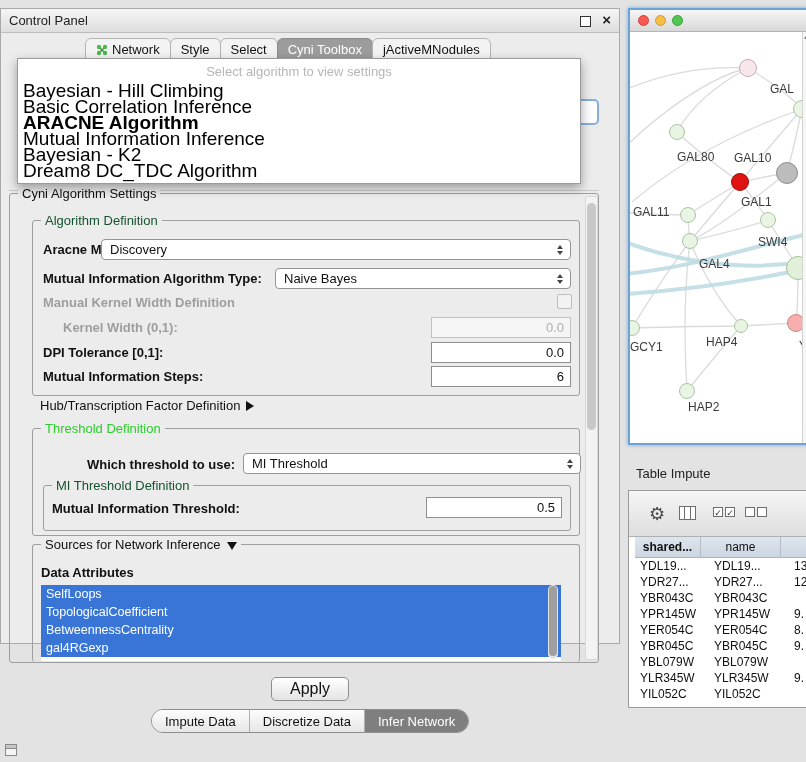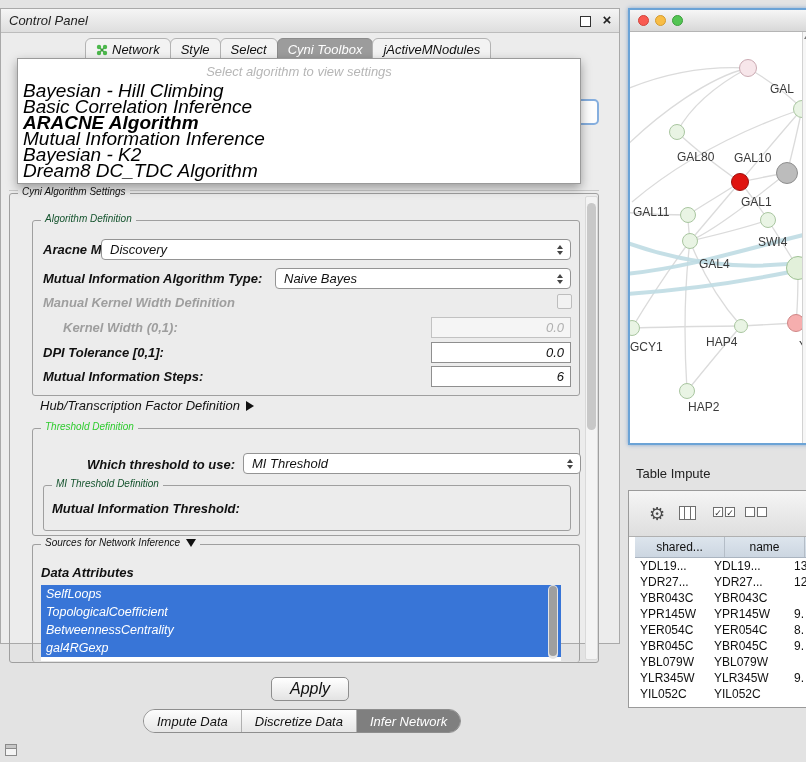--- a/index.html
+++ b/index.html
@@ -1,21 +1,21 @@
 <!DOCTYPE html>
 <html><head>
 <meta charset="utf-8">
 <style>
   html,body{margin:0;padding:0;}
   body{font-family:"Liberation Sans","DejaVu Sans",sans-serif;font-size:13px;color:#111;}
   .page{position:relative;width:806px;height:762px;background:#e3e3e3;overflow:hidden;}
 
   
   .cwin{position:absolute;left:0;top:8px;width:620px;height:636px;background:#ececec;
-        border:1px solid #a9a9a9;box-sizing:border-box;font-style:italic;}
+        border:1px solid #a9a9a9;box-sizing:border-box;}
   .cwin-title{position:absolute;left:0;top:0;width:100%;height:24px;
         background:linear-gradient(#f5f5f5,#dedede);border-bottom:1px solid #bcbcbc;box-sizing:border-box;}
   .cwin-title .t{position:absolute;left:8px;top:0;line-height:24px;font-size:13px;color:#222;}
   .float-ico{position:absolute;right:28px;top:7px;width:9px;height:9px;border:1.5px solid #333;background:#fff;}
   .close-ico{position:absolute;right:8px;top:2px;font-size:15px;font-weight:bold;color:#222;cursor:default;}
 
   
   .tabs{position:absolute;left:84px;top:29px;display:flex;}
   .tab{padding:3px 10px;border:1px solid #b3b3b3;border-radius:6px 6px 0 0;background:#f3f3f3;
        margin-right:-1px;font-size:13px;display:flex;align-items:center;gap:4px;height:15px;}
@@ -26,21 +26,21 @@
       box-shadow:0 4px 10px rgba(0,0,0,.35);z-index:20;padding-bottom:4px;}
   .dd-head{color:#b6b6b6;text-align:center;padding:5px 0 4px 0;font-size:13px;}
   .dd-item{padding:0 0 0 5px;line-height:16px;font-size:19px;color:#000;}
   .dd-item.sel{font-weight:bold;}
   .combo-fragment{position:absolute;left:572px;top:90px;width:22px;height:22px;background:#fdfdfd;
       border:2px solid #85aede;border-radius:5px;z-index:5;}
   .faint-line{position:absolute;left:8px;top:181px;width:590px;border-top:1px solid #c9c9c9;}
 
   
   .group{position:absolute;border:1px solid #9f9f9f;border-radius:3px;box-sizing:border-box;}
-  .gtitle{position:absolute;top:-8px;left:8px;background:#ececec;padding:0 4px;font-size:10px;white-space:nowrap;}
+  .gtitle{position:absolute;top:-8px;left:8px;background:#ececec;padding:0 4px;font-size:13px;white-space:nowrap;}
   .blue-t{color:#14532d;}
   .green-t{color:#2ecc2e;}
 
   .lbl{position:absolute;font-weight:bold;font-size:13px;white-space:nowrap;}
   .lbl.dis{color:#9e9e9e;}
   .plain{position:absolute;font-size:13px;white-space:nowrap;}
 
   .combo{position:absolute;border:1px solid #949494;border-radius:4px;background:#fff;
          display:flex;align-items:center;padding-left:8px;box-sizing:border-box;height:21px;}
   .combo .val{flex:1;font-size:13px;}
@@ -65,21 +65,21 @@
   .list-sb{position:absolute;right:1px;top:1px;width:10px;height:74px;background:#e4e4e4;border-radius:5px;}
   .list-sb .thumb{position:absolute;left:1px;top:1px;width:8px;height:70px;background:#9f9f9f;border-radius:4px;}
 
   
   .set-sb{position:absolute;left:575px;top:2px;width:13px;height:464px;background:#f3f3f3;border:1px solid #d9d9d9;box-sizing:border-box;border-radius:2px;}
   .set-sb .thumb{position:absolute;left:1px;top:6px;width:9px;height:227px;background:#c8c8c8;border-radius:5px;}
 
   .apply-btn{position:absolute;left:270px;top:668px;width:76px;height:22px;border:1px solid #8e8e8e;border-radius:5px;
              background:linear-gradient(#ffffff,#e3e3e3);font-size:16px;display:flex;align-items:center;justify-content:center;text-align:center;}
 
-  .seg{position:absolute;left:142px;top:700px;height:22px;display:flex;border:1px solid #8e8e8e;border-radius:12px;overflow:hidden;justify-content:flex-end;}
+  .seg{position:absolute;left:150px;top:700px;height:22px;display:flex;border:1px solid #8e8e8e;border-radius:12px;overflow:hidden;justify-content:flex-end;}
   .seg .s{padding:0 13px;display:flex;align-items:center;background:linear-gradient(#fdfdfd,#e6e6e6);
           border-left:1px solid #b0b0b0;font-size:13px;}
   .seg .s:first-child{border-left:none;}
   .seg .s.active{background:#7f7f7f;color:#fff;}
 
   
   .nwin{position:absolute;left:628px;top:8px;width:185px;height:437px;background:#fff;
         border:2px solid #6ba3d6;box-shadow:0 0 4px rgba(90,140,200,.7);box-sizing:border-box;}
   .nwin-title{position:absolute;left:0;top:0;width:100%;height:22px;
         background:linear-gradient(#f6f6f6,#d8d8d8);border-bottom:1px solid #b5b5b5;box-sizing:border-box;}
@@ -223,20 +223,21 @@
           <span class="val">MI Threshold</span>
           <span class="ud">
               <span class="tri-u"></span>
               <span class="tri-d"></span>
             </span>
         </div>
 
         <div class="group" style="left:10px;top:56px;width:528px;height:46px;">
           <span class="gtitle blue-t">MI Threshold Definition</span>
           <span class="lbl" style="left:8px;top:15px;">Mutual Information Threshold:</span>
+          <div class="tinput" style="left:382px;top:11px;width:136px;">0.5</div>
         </div>
       </div>
 
       <div class="group" style="left:22px;top:350px;width:548px;height:118px;border-bottom:none;">
         <span class="gtitle">
           <span>Sources for Network Inference</span><span class="tri-down-b"></span>
         </span>
         <span class="lbl" style="left:8px;top:20px;">Data Attributes</span>
         <div class="attr-list" style="left:8px;top:40px;width:520px;height:76px;">
             <div class="attr-item">SelfLoops</div>
@@ -340,21 +341,21 @@
       <span class="cbpair" style="left:84px;">
         <span class="mini-cb">✓</span>
         <span class="mini-cb">✓</span>
       </span>
       <span class="cbpair" style="left:116px;">
         <span class="mini-cb"></span>
         <span class="mini-cb"></span>
       </span>
     </div>
     <div class="thead">
-        <div class="th c0" style="width: 90px;">shared...</div>
+        <div class="th c0" style="width: 66px; font-weight: bold;">shared...</div>
         <div class="th c1" style="width: 80px;">name</div>
         <div class="th c2" style="flex: 1 1 0%;"></div>
       </div>
     <div class="tbody">
         <div class="trow">
           <div class="tcell c0">YDL19...</div>
           <div class="tcell c1">YDL19...</div>
           <div class="tcell c2">13</div>
         </div>
         <div class="trow">

